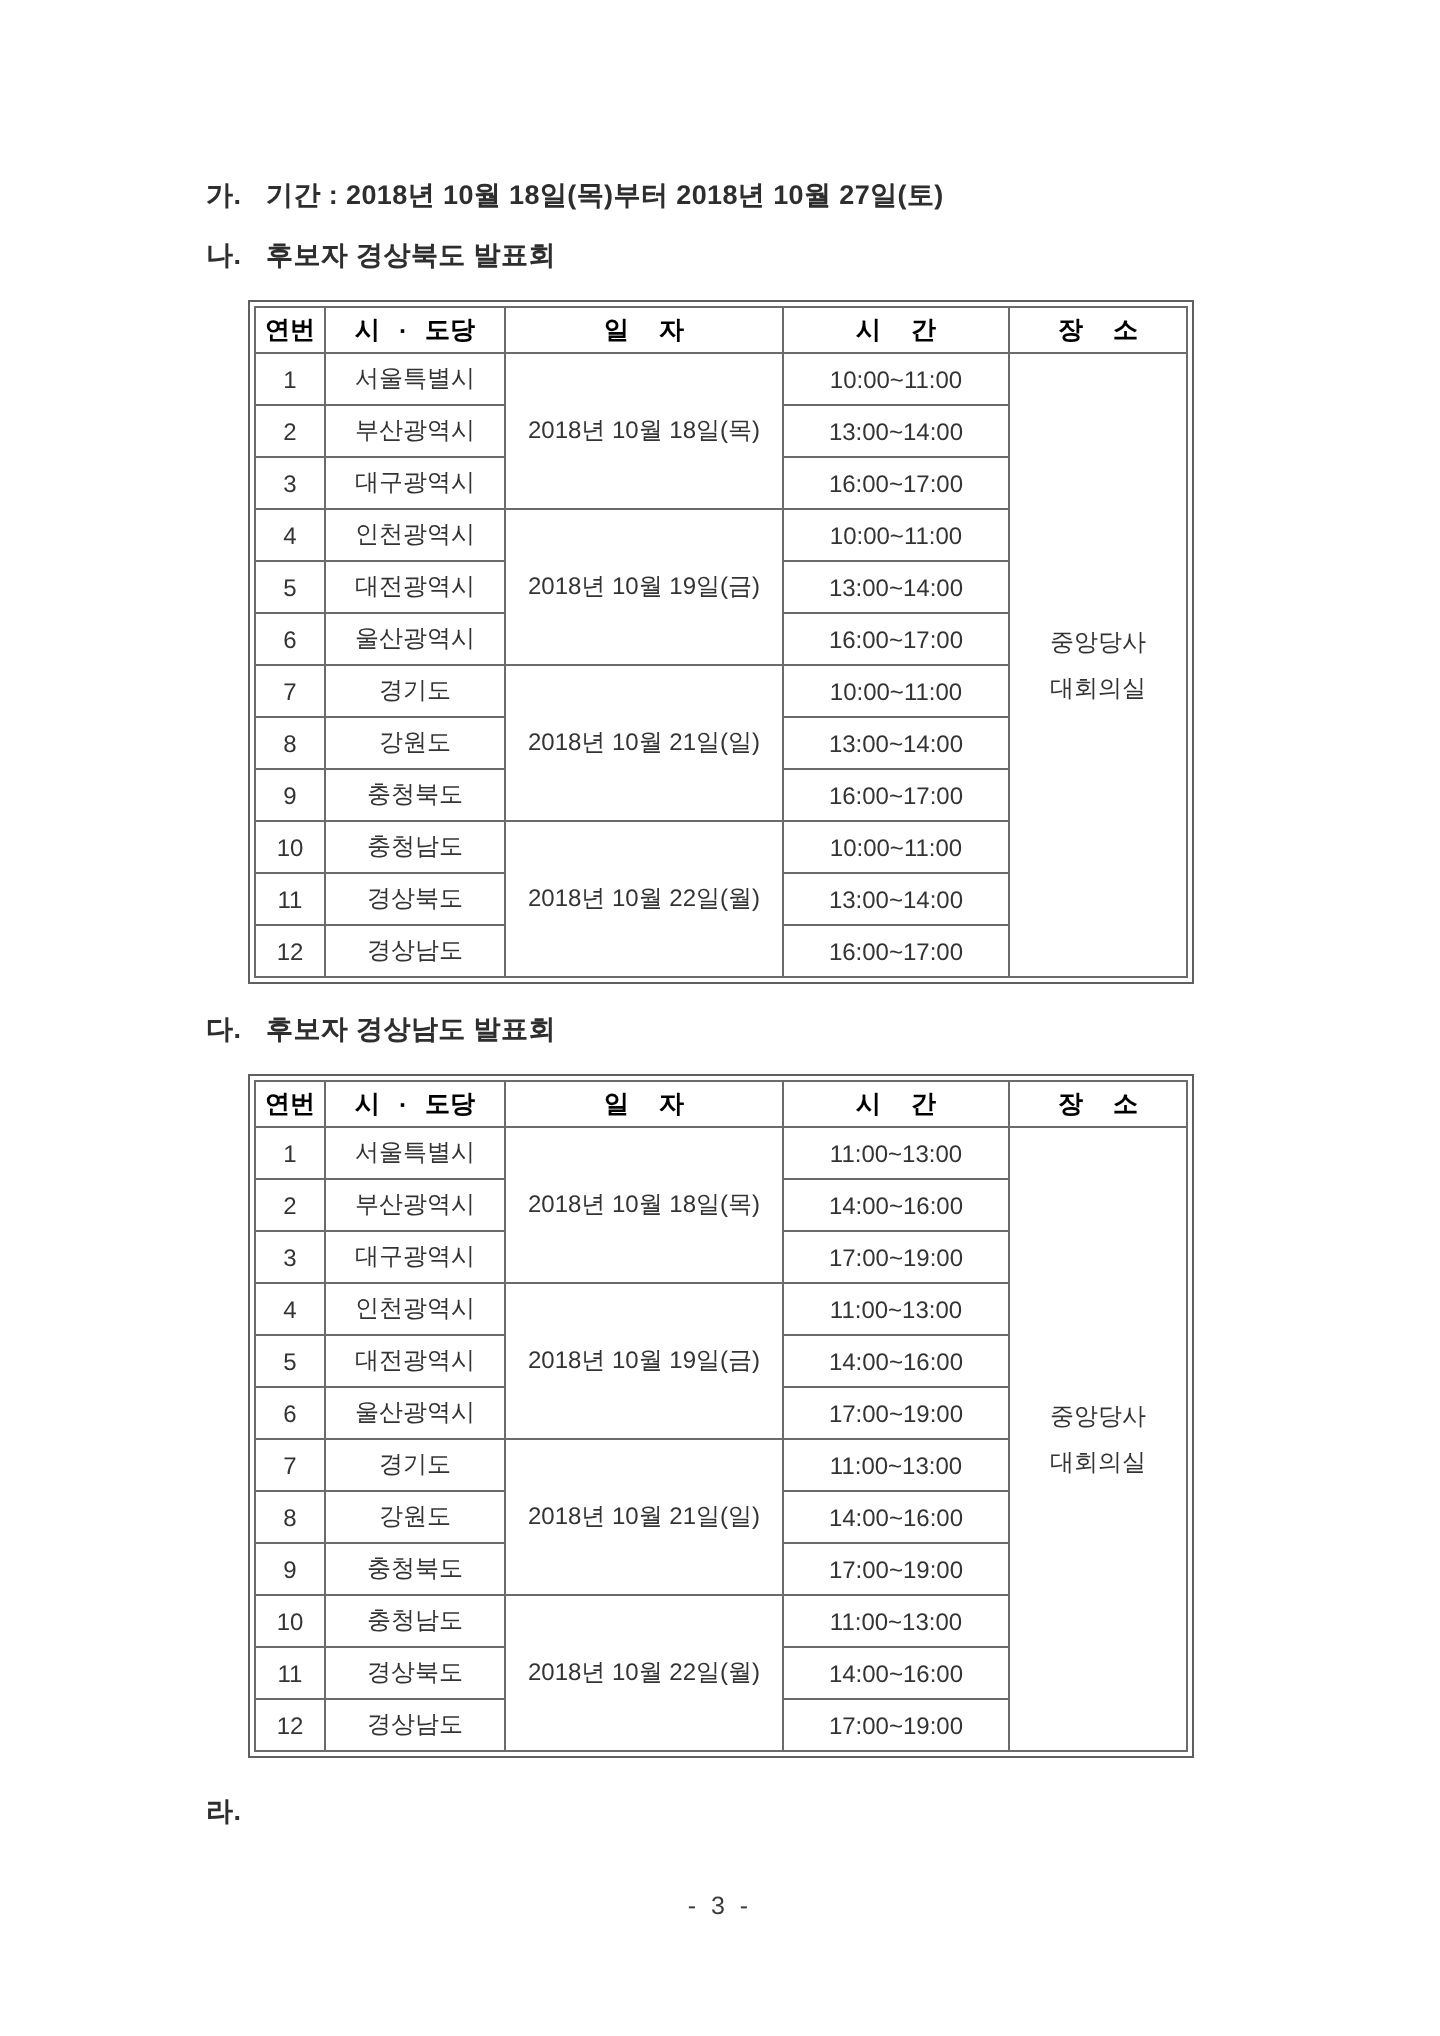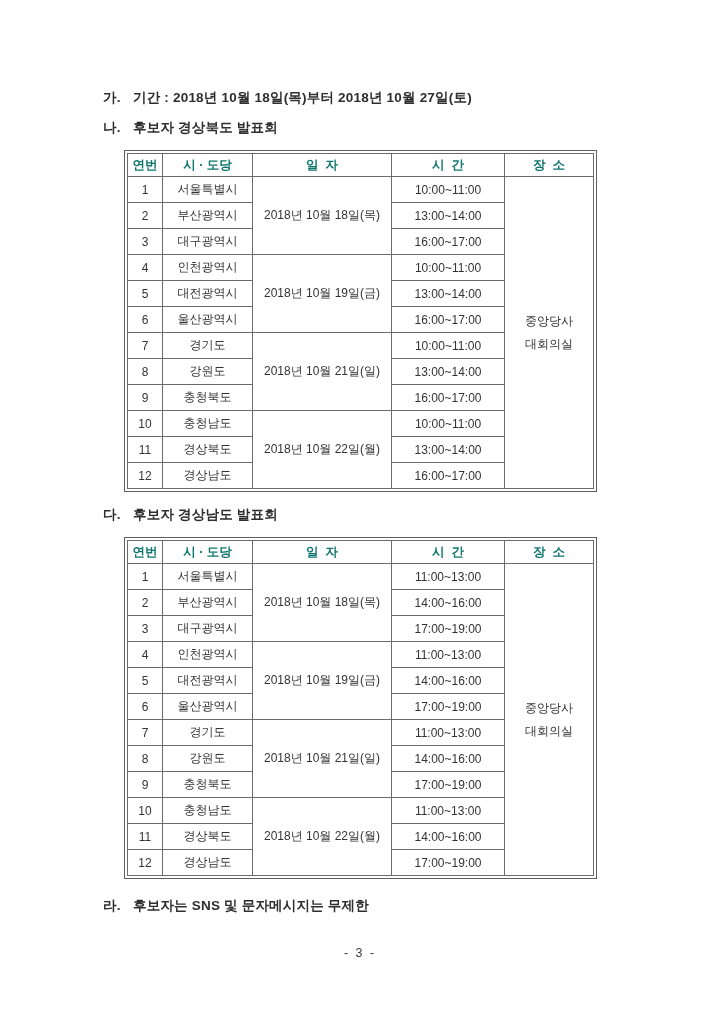--- a/index.html
+++ b/index.html
@@ -48,21 +48,22 @@
     text-align: center;
     vertical-align: middle;
     padding: 0;
     overflow: hidden;
   }
   table.sched th {
     height: 22px;
     font-size: 12.5px;
     font-weight: 700;
     white-space: pre;
-    color: #0f766e;
+    color: #000000;
+    font-family: Liberation Mono, monospace;
   }
   table.sched td {
     height: 25px;
     font-size: 12px;
     font-weight: 500;
     color: #333333;
     white-space: pre;
   }
   td.region-cell { font-weight: 600; }
   td.venue-cell { line-height: 23px; font-weight: 600; margin-top: 11px; }
@@ -273,18 +274,17 @@
             <td>12</td>
             <td class="region-cell">경상남도</td>
             <td>17:00~19:00</td>
           </tr>
         </tbody>
     </table>
   </div>
 
   <div class="line" style="top:897px">
     <span class="marker">라.</span>
-    <span class="stext">후보자는 SNS 및 문자메시지는 무제한</span>
   </div>
 
   <div class="pagenum" style="top:946px">- 3 -</div>
 
 </div>
 
 </body></html>

